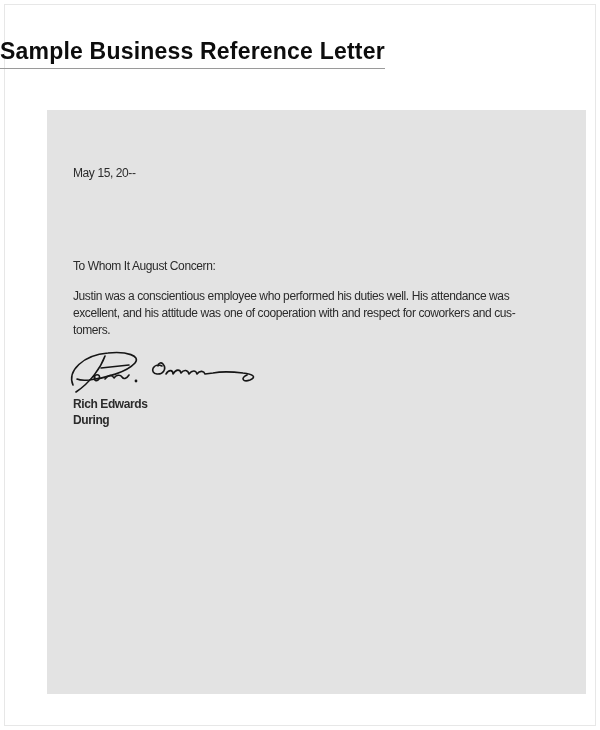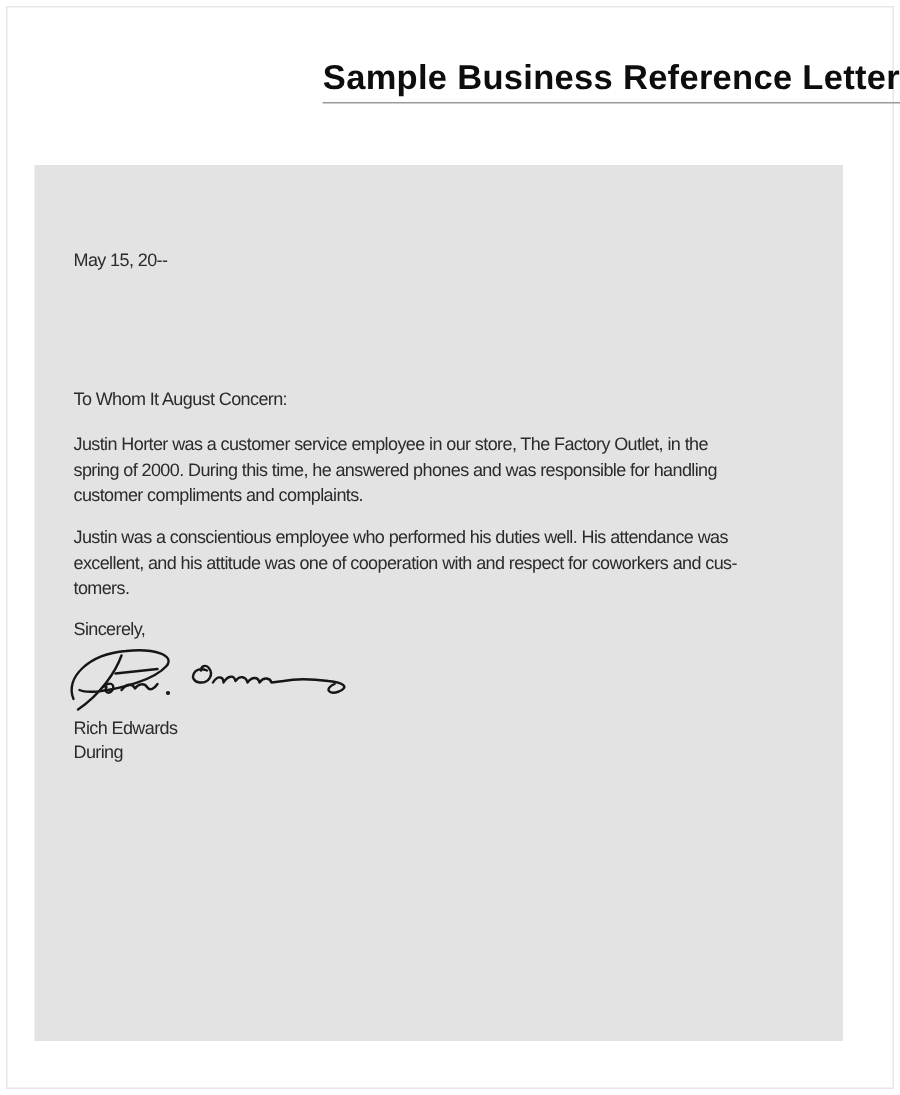--- a/index.html
+++ b/index.html
@@ -15,34 +15,34 @@
     position: absolute;
     inset: 4px;
     border: 1px solid #e7e7e7;
     pointer-events: none;
   }
   .title-wrap {
     position: absolute;
     top: 38px;
     left: 0;
     width: 100%;
-    text-align: right;
+    text-align: left;
   }
   .title-text {
     display: inline-block;
     font-size: 23px;
     font-weight: 700;
     color: #0d0d0d;
     letter-spacing: 0.2px;
     border-bottom: 1px solid #9a9a9a;
     padding-bottom: 3px;
   }
   .letter {
     position: absolute;
-    left: 23px;
+    left: 47px;
     top: 110px;
     width: 539px;
     height: 584px;
     background: #e3e3e3;
     box-sizing: border-box;
     padding: 55px 22px 0 26px;
     color: #2b2b2b;
     font-size: 12px;
     line-height: 17px;
     letter-spacing: -0.4px;
@@ -53,48 +53,44 @@
     margin: 0 0 10px 0;
     white-space: pre-line;
     width: 500px;
   }
   .para.first { margin-bottom: 11px; }
   .closing { margin: 9px 0 0 0; }
   .signature {
     display: block;
     margin: 2px 0 3px -10px;
   }
-  .signer-line { line-height: 16px; }
+  .signer-line { line-height: 16px; font-weight: bold; }
 </style>
 </head>
 <body>
 
 <div class="page">
   <div class="page-border"></div>
 
   <div class="title-wrap">
     <span class="title-text">Sample Business Reference Letter</span>
   </div>
 
   <div class="letter">
 
     <p class="date">May 15, 20--</p>
 
     <p class="salutation">To Whom It August Concern:</p>
 
-    <p class="para first">Justin Horter was a customer service employee in our store, The Factory Outlet, in the
-spring of 2000. During this time, he answered phones and was responsible for handling
-customer compliments and complaints.</p>
 
     <p class="para">Justin was a conscientious employee who performed his duties well. His attendance was
 excellent, and his attitude was one of cooperation with and respect for coworkers and cus-
 tomers.</p>
 
 
-    <p class="closing">Sincerely,</p>
 
     <svg class="signature" width="205" height="44" viewBox="0 0 205 44" fill="none" stroke="#161616" stroke-width="1.6" stroke-linecap="round" stroke-linejoin="round">
 
       <path d="M10 36 C4 22 20 6 45 4 C64 2 78 7 72 14 C64 23 43 29 26 31 C20 31.5 16 31 14 30"></path>
 
       <path d="M42 7 C38 18 28 33 13 43"></path>
 
       <path d="M30 28 C34 24 38 26 36 30 C34 33 30 32 32 28"></path>
       <path d="M42 30 C45 26 49 25 51 29 C53 26 57 25 59 28 C61 31 64 29 66 26"></path>
 

